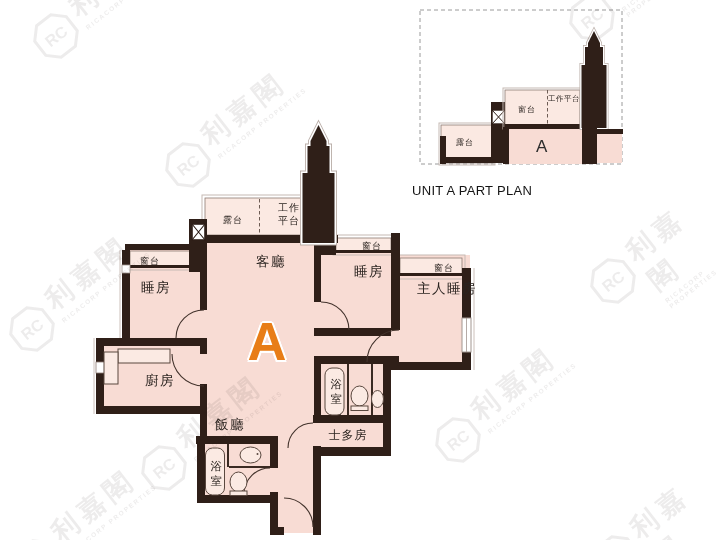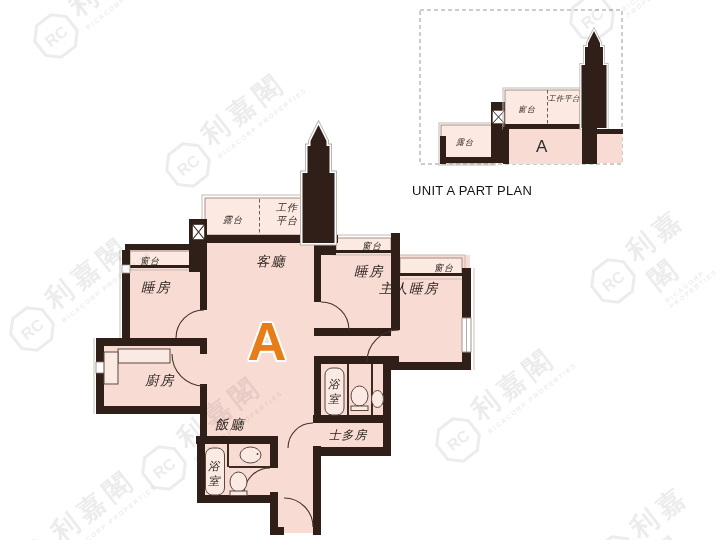--- a/index.html
+++ b/index.html
@@ -1,21 +1,21 @@
 <!DOCTYPE html>
 <html><head>
 <meta charset="utf-8">
 <style>
   html,body{margin:0;padding:0;background:#fff;}
   .stage{position:relative;width:720px;height:540px;background:#fff;overflow:hidden;
          font-family:"Liberation Sans","DejaVu Sans",sans-serif;}
   .plan-svg{position:absolute;left:0;top:0;}
   
   .lbl{position:absolute;transform:translate(-50%,-50%);color:#2b2420;white-space:nowrap;
-       text-align:left;line-height:1.15;font-style:italic;}
+       text-align:right;line-height:1.15;}
   .lbl.sm{font-size:9px;letter-spacing:1px;}
   .lbl.md{font-size:12px;letter-spacing:1px;}
   .lbl.rm{font-size:13.5px;letter-spacing:1.5px;}
   .lbl.two{white-space:normal;width:24px;word-break:break-all;font-size:10px;letter-spacing:1px;line-height:1.25;}
   .lbl.vert{white-space:normal;width:14px;word-break:break-all;font-size:11.5px;line-height:1.3;margin-top:8px;}
   .unit-a{position:absolute;transform:translate(-50%,-50%);font-size:54px;font-weight:bold;color:#e87d17;
           text-shadow:-2px 0 0 #fff,2px 0 0 #fff,0 -2px 0 #fff,0 2px 0 #fff,
                       -1.5px -1.5px 0 #fff,1.5px -1.5px 0 #fff,-1.5px 1.5px 0 #fff,1.5px 1.5px 0 #fff;}
   .unit-a-inset{position:absolute;transform:translate(-50%,-50%);font-size:17px;color:#2d2d2d;letter-spacing:0.5px;}
   .caption{position:absolute;left:412px;top:174px;font-size:13px;color:#141414;
@@ -179,21 +179,21 @@
     <div class="lbl two" style="left:288px;top:214px;">工作平台</div>
     <div class="lbl rm" style="left:271px;top:262px;">客廳</div>
     <div class="lbl sm" style="left:150px;top:261px;">窗台</div>
     <div class="lbl rm" style="left:156px;top:288px;">睡房</div>
     <div class="lbl rm" style="left:160px;top:381px;">廚房</div>
     <div class="lbl rm" style="left:230px;top:425px;">飯廳</div>
     <div class="unit-a" style="left:267px;top:341px;">A</div>
     <div class="lbl sm" style="left:372px;top:246px;">窗台</div>
     <div class="lbl rm" style="left:369px;top:272px;">睡房</div>
     <div class="lbl sm" style="left:444px;top:268px;">窗台</div>
-    <div class="lbl rm" style="left:409px;top:289px;">主人睡房</div>
+    <div class="lbl rm" style="left:447px;top:289px;">主人睡房</div>
     <div class="lbl md" style="left:348px;top:436px;">士多房</div>
     <div class="lbl vert" style="left:215px;top:473px;">浴室·</div>
     <div class="lbl vert" style="left:335px;top:391px;">浴室·</div>
   </div>
 
   <div>
     <div class="lbl" style="left:465px;top:143px;font-size:8px;letter-spacing:1px;">露台</div>
     <div class="lbl" style="left:527px;top:110px;font-size:8px;letter-spacing:1px;">窗台</div>
     <div class="lbl" style="left:564px;top:99px;font-size:7.5px;letter-spacing:0.5px;">工作平台</div>
     <div class="unit-a-inset" style="left:542px;top:147px;">A</div>

